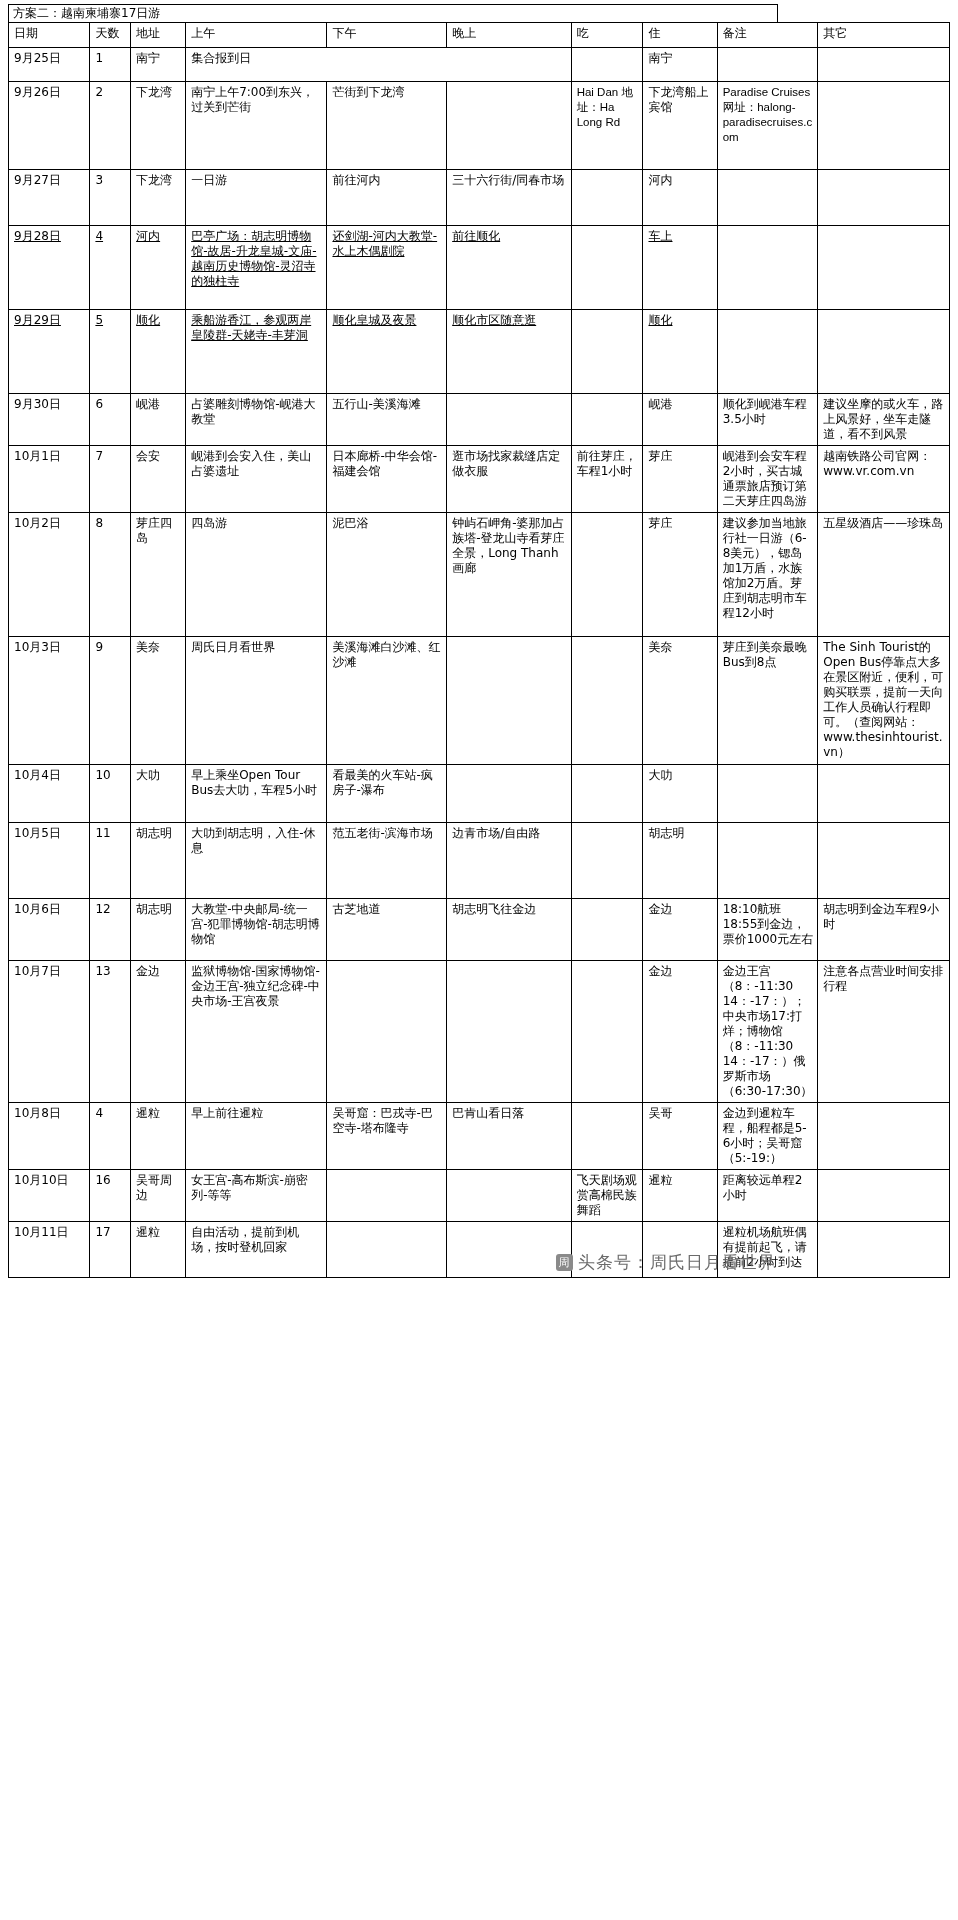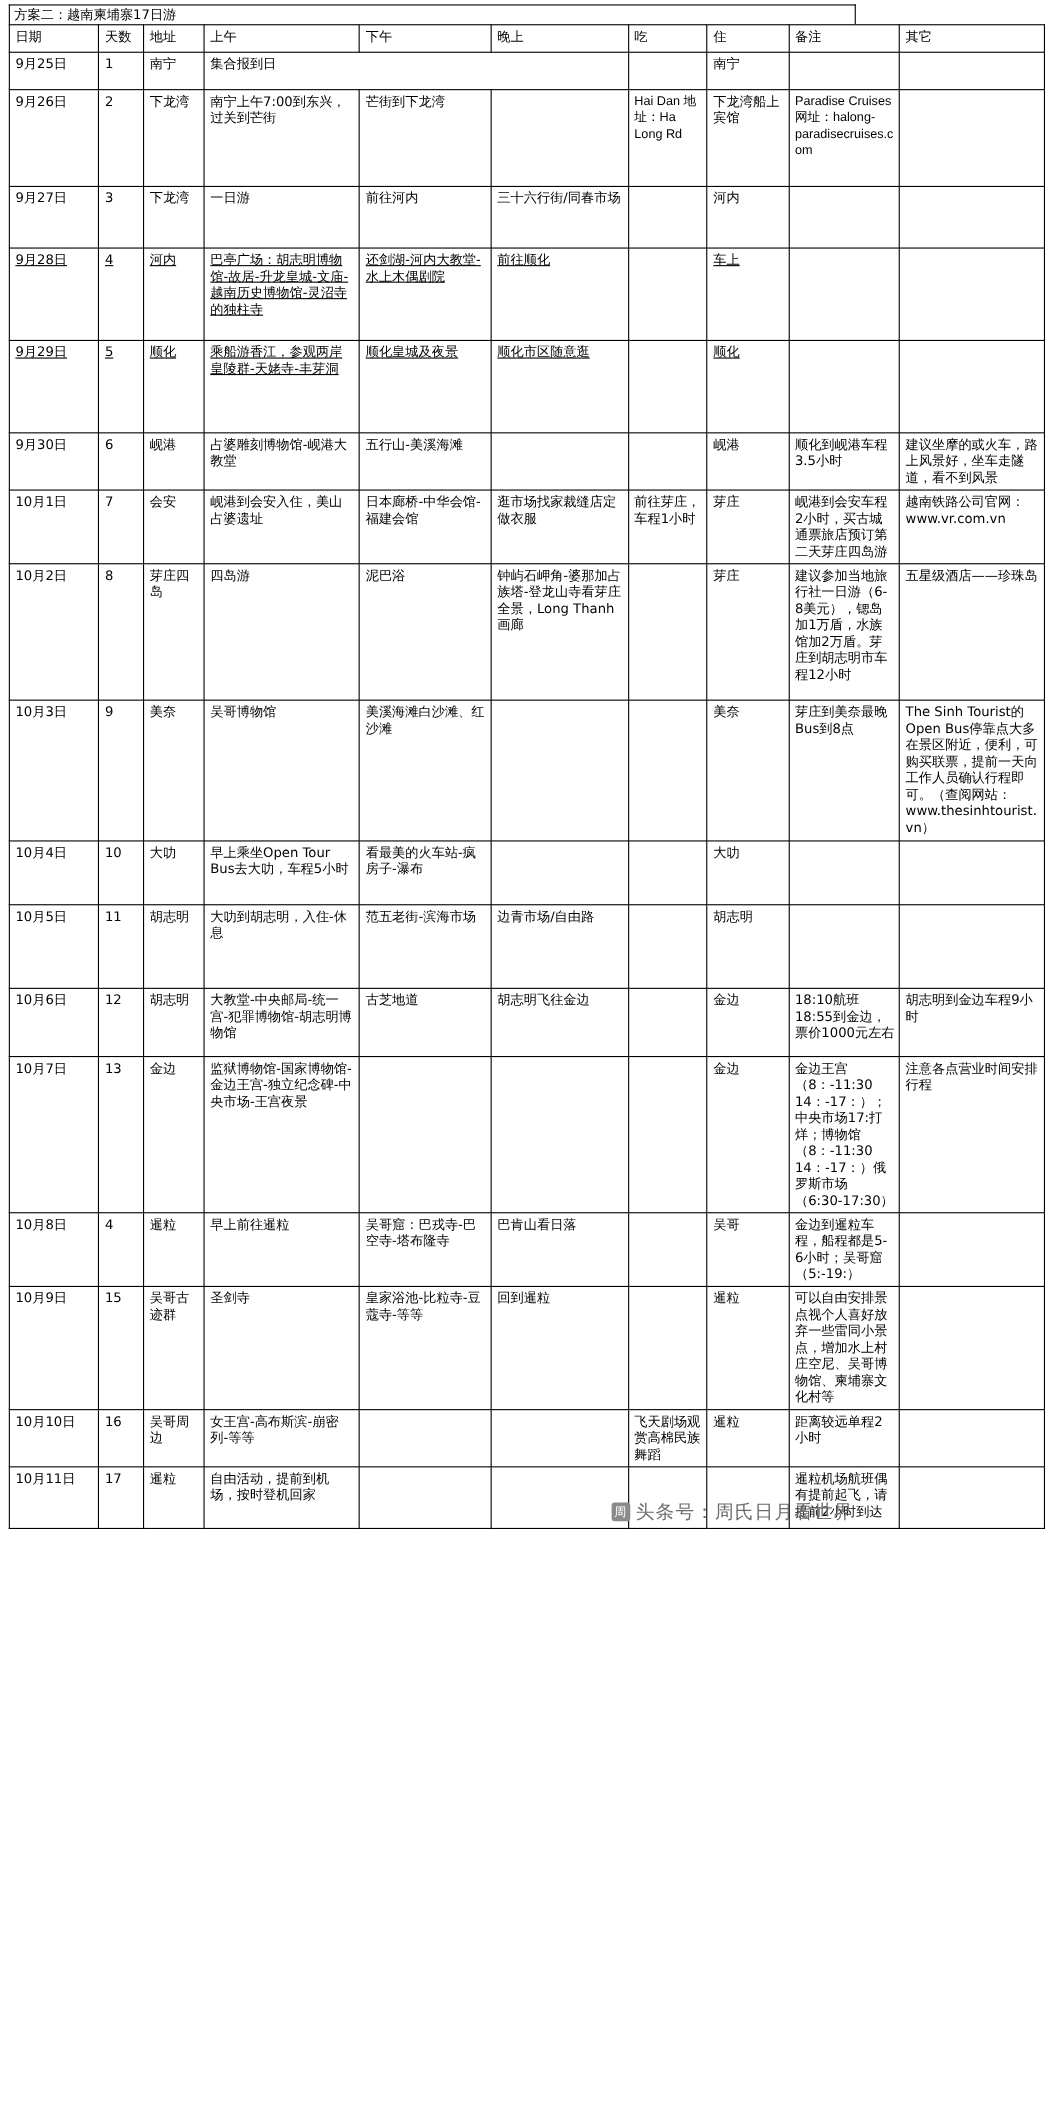--- a/index.html
+++ b/index.html
@@ -224,21 +224,21 @@
         <td></td>
         <td>芽庄</td>
         <td>建议参加当地旅行社一日游（6-8美元），锶岛加1万盾，水族馆加2万盾。芽庄到胡志明市车程12小时</td>
         <td>五星级酒店——珍珠岛</td>
       </tr>
 
       <tr style="height:128px;">
         <td>10月3日</td>
         <td class="num">9</td>
         <td>美奈</td>
-        <td>吴哥博物馆</td>
+        <td>周氏日月看世界</td>
         <td>美溪海滩白沙滩、红沙滩</td>
         <td></td>
         <td></td>
         <td>美奈</td>
         <td>芽庄到美奈最晚Bus到8点</td>
         <td>The Sinh Tourist的Open Bus停靠点大多在景区附近，便利，可购买联票，提前一天向工作人员确认行程即可。（查阅网站：www.thesinhtourist.vn）</td>
       </tr>
 
       <tr style="height:58px;">
         <td>10月4日</td>
@@ -298,32 +298,20 @@
         <td>暹粒</td>
         <td>早上前往暹粒</td>
         <td>吴哥窟：巴戎寺-巴空寺-塔布隆寺</td>
         <td>巴肯山看日落</td>
         <td></td>
         <td>吴哥</td>
         <td>金边到暹粒车程，船程都是5-6小时；吴哥窟（5:-19:）</td>
         <td></td>
       </tr>
 
-      <tr style="height:84px;">
-        <td>10月9日</td>
-        <td class="num">15</td>
-        <td>吴哥古迹群</td>
-        <td>圣剑寺</td>
-        <td>皇家浴池-比粒寺-豆蔻寺-等等</td>
-        <td>回到暹粒</td>
-        <td></td>
-        <td>暹粒</td>
-        <td>可以自由安排景点视个人喜好放弃一些雷同小景点，增加水上村庄空尼、吴哥博物馆、柬埔寨文化村等</td>
-        <td></td>
-      </tr>
 
       <tr style="height:50px;">
         <td>10月10日</td>
         <td class="num">16</td>
         <td>吴哥周边</td>
         <td>女王宫-高布斯滨-崩密列-等等</td>
         <td></td>
         <td></td>
         <td>飞天剧场观赏高棉民族舞蹈</td>
         <td>暹粒</td>

